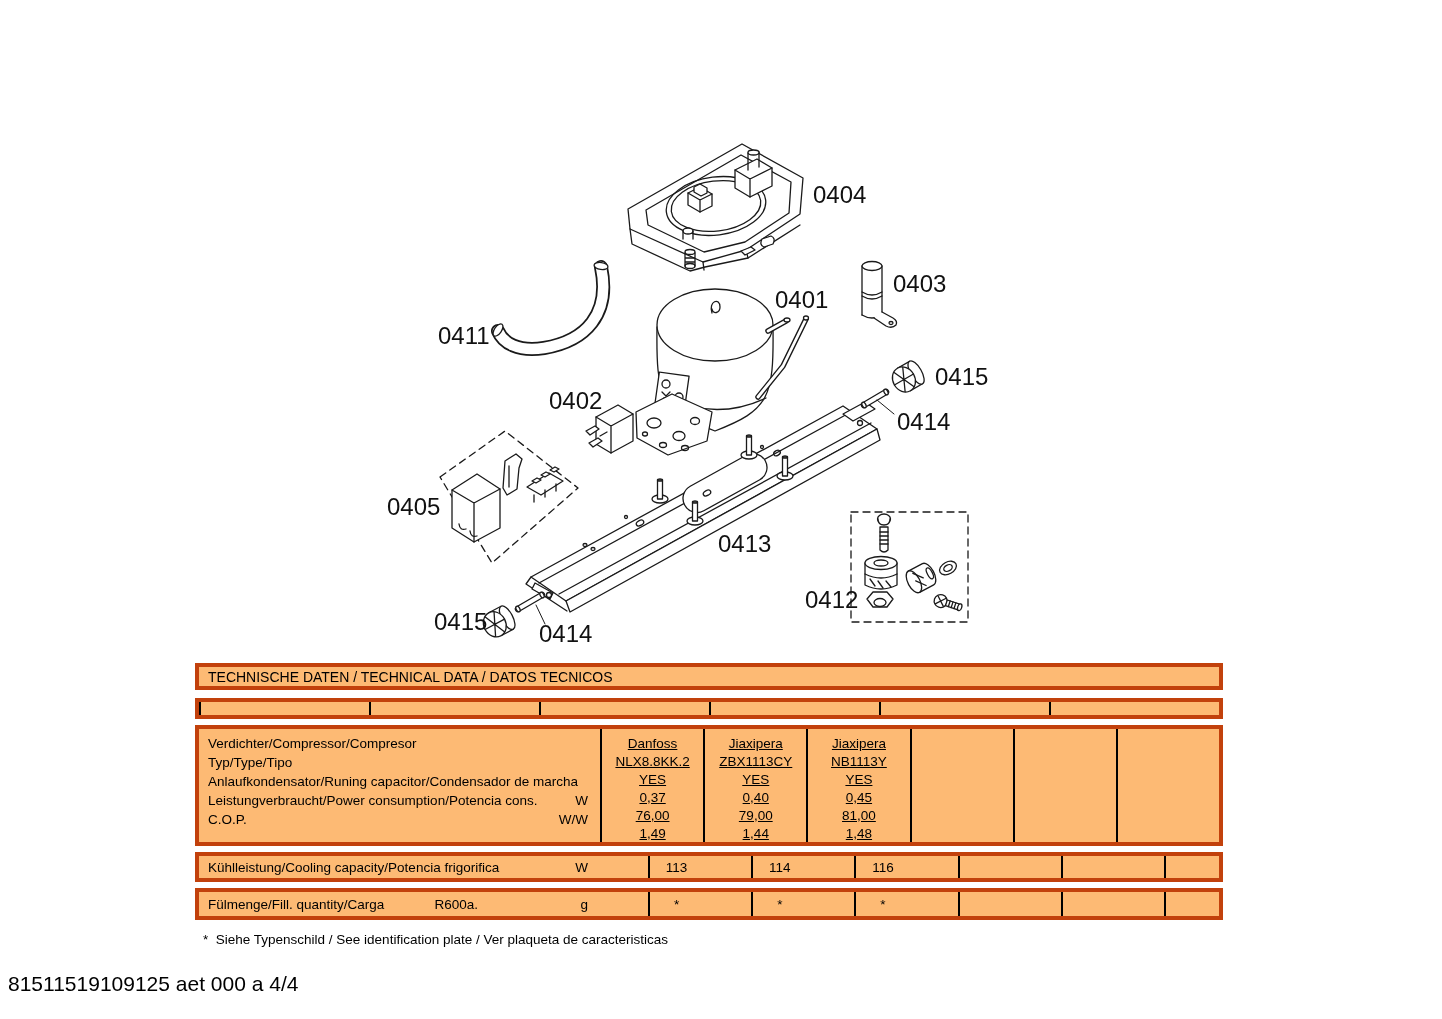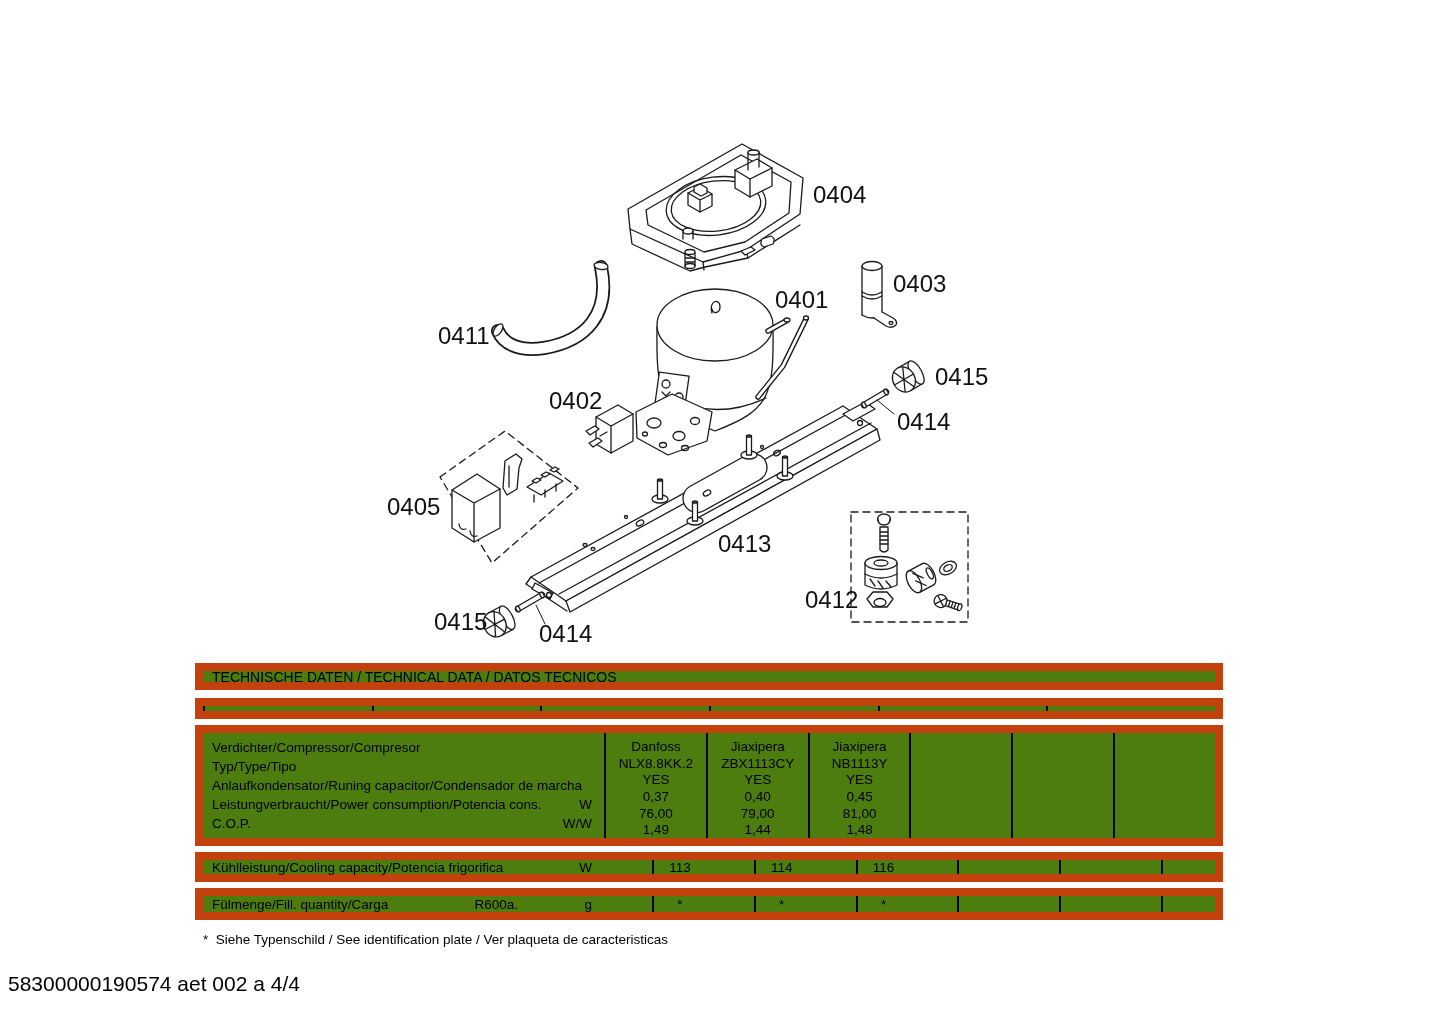--- a/index.html
+++ b/index.html
@@ -17,36 +17,36 @@
   .ln .tube-o{stroke-width:14;}
   .ln .tube-i{stroke:#fff;stroke-width:10.5;}
   .ln .pipe-o{stroke-width:5.5;}
   .ln .pipe-i{stroke:#fff;stroke-width:2.8;}
   .ln .pin-o{stroke-width:6.5;}
   .ln .pin-i{stroke:#fff;stroke-width:3.8;}
   .ln .thin{stroke-width:1;}
   .diagram text{font-family:"Liberation Sans",sans-serif;font-size:24px;fill:#111;}
   
   .tablewrap{position:absolute;left:195px;top:663px;width:1028px;font-size:13.5px;}
-  .tbox{border:8px solid #c2410c;background:#4d7c0f;box-sizing:border-box;display:flex;}
+  .tbox{border:4px solid #c2410c;background:#fdba74;box-sizing:border-box;display:flex;}
   .title-box{height:27px;align-items:center;padding-left:9px;font-size:14px;margin-bottom:8px;}
   .cond-box{height:21px;margin-bottom:6px;}
   .cond-label{width:401px;display:flex;align-items:center;padding-left:9px;white-space:pre;box-sizing:border-box;}
   .ccell{flex:1;border-left:2px solid #000;}
   .main-box{height:121px;margin-bottom:6px;}
   .label-col{width:401px;box-sizing:border-box;padding:3px 12px 0 9px;display:flex;flex-direction:column;}
   .lrow{height:19.1px;display:flex;align-items:flex-end;}
   .lbl{flex:1;white-space:nowrap;}
   .unit{text-align:right;white-space:nowrap;}
   .ref{width:110px;}
-  .data-col{flex:1;border-left:2px solid #000;box-sizing:border-box;padding-top:5px;display:flex;flex-direction:column;}
+  .data-col{flex:1;border-left:2px solid #000;box-sizing:border-box;padding-top:5px;display:flex;flex-direction:column;text-decoration:underline;}
   .drow{height:19.1px;display:flex;align-items:center;justify-content:center;}
   .row-box{height:30px;margin-bottom:6px;}
   .fill-box{height:32px;margin-bottom:0;}
-  .row-box .label-col,.fill-box .label-col{flex-direction:row;align-items:center;padding-top:0;}
+  .row-box .label-col,.fill-box .label-col{flex-direction:row;align-items:center;padding-top:0;gap:36px;}
   .vcell{flex:1;border-left:2px solid #000;box-sizing:border-box;display:flex;align-items:center;justify-content:center;margin-left:48px;}
   .footnote{position:absolute;left:203px;top:932px;font-size:13.5px;white-space:pre;}
   .docnum{position:absolute;left:8px;top:972px;font-size:21px;}
 </style>
 </head>
 <body>
 
 <svg class="diagram" viewBox="375 115 640 550" width="640" height="550">
   <g class="ln">
 
@@ -351,13 +351,13 @@
     <div class="vcell">*</div>
     <div class="vcell">*</div>
     <div class="vcell"></div>
     <div class="vcell"></div>
     <div class="vcell"></div>
   </div>
 
 </div>
 
 <div class="footnote">*  Siehe Typenschild / See identification plate / Ver plaqueta de caracteristicas</div>
-<div class="docnum">58300000190574 aet 002 a 4/4</div>
+<div class="docnum">81511519109125 aet 000 a 4/4</div>
 
 </body></html>

